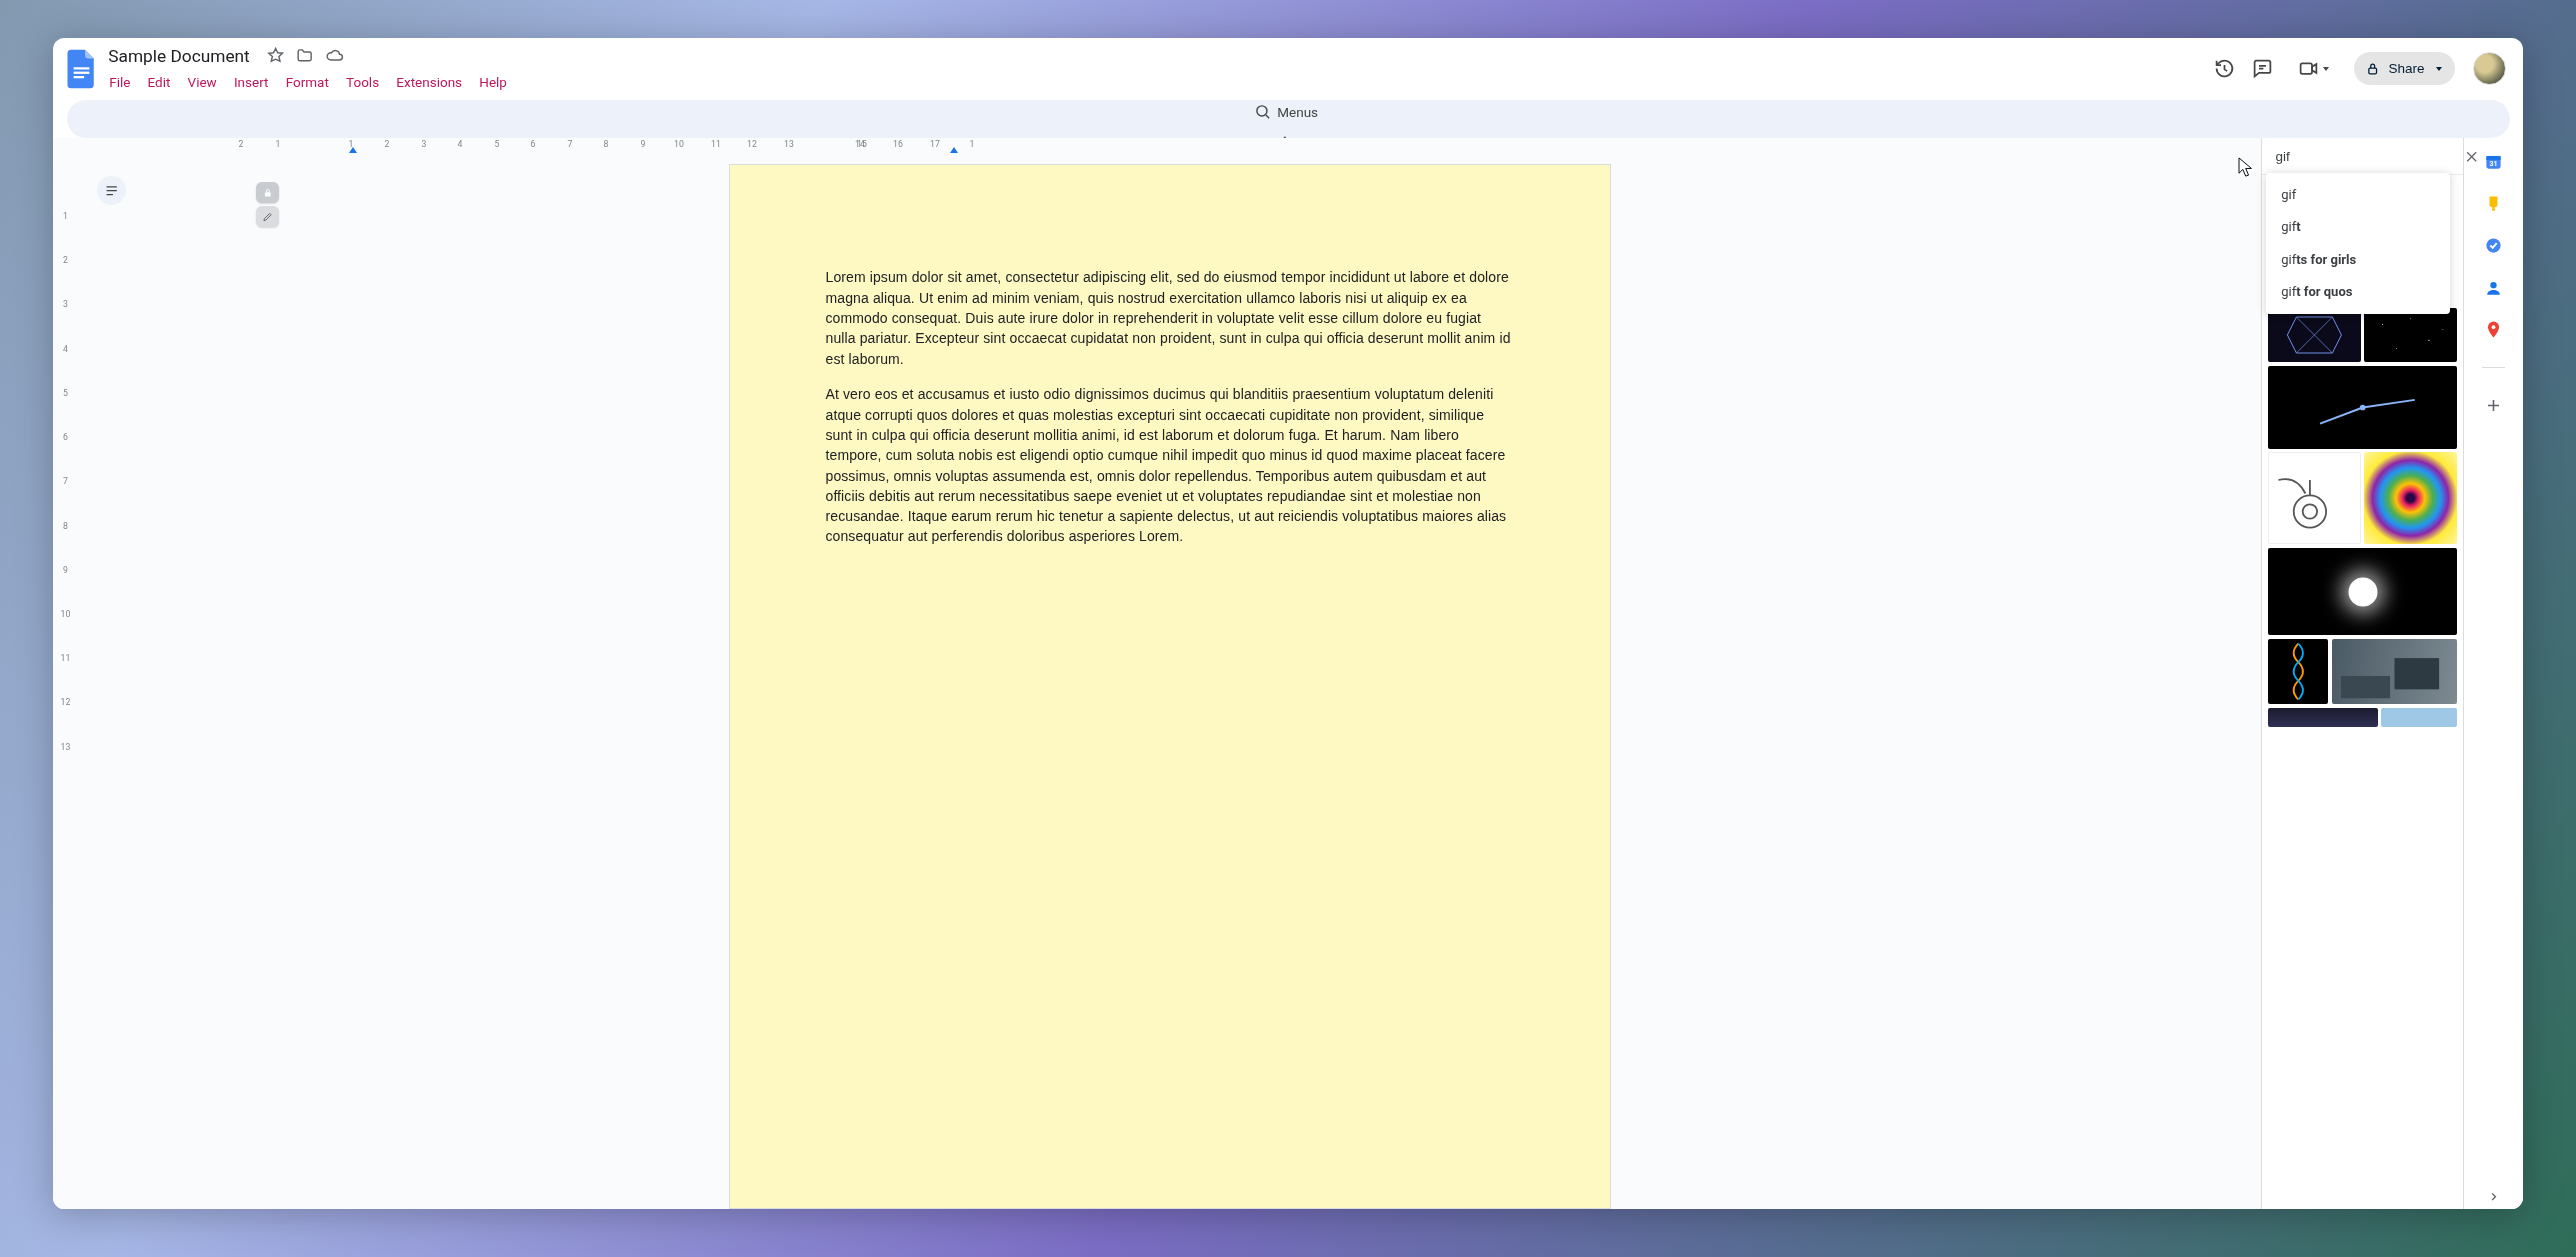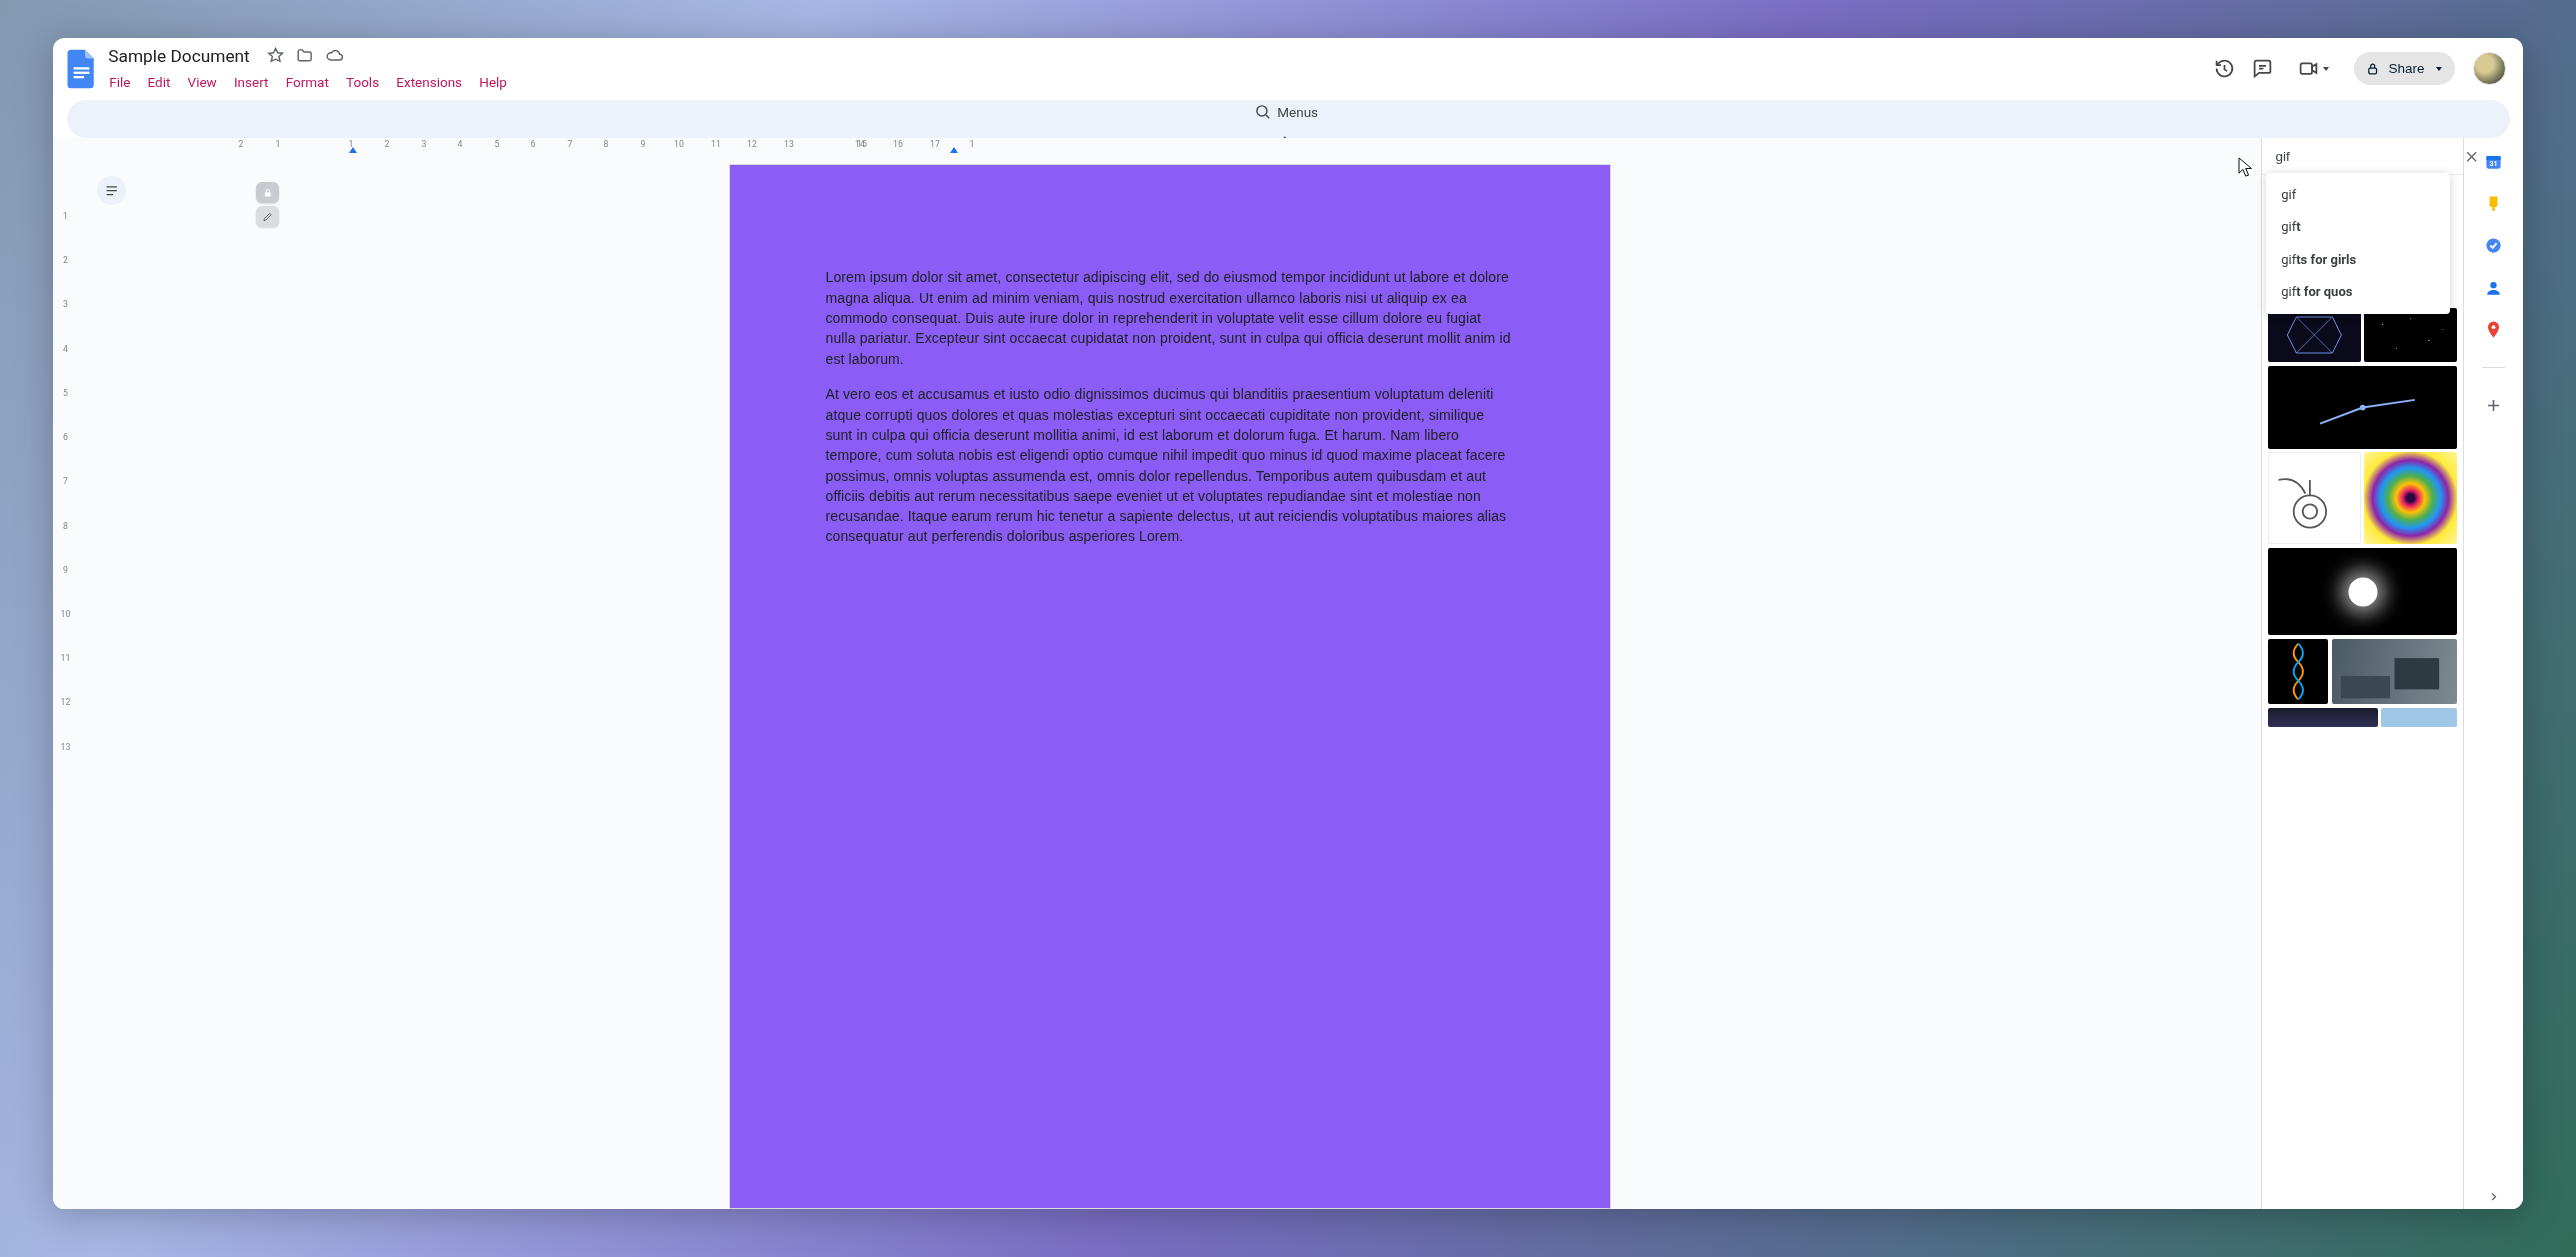--- a/index.html
+++ b/index.html
@@ -65,21 +65,21 @@
   
   .body-row { flex:1; display:flex; overflow:hidden; position:relative; }
   .doc-area { flex:1; display:flex; overflow:hidden; background:#f9fbfd; position:relative;}
   .vruler { width:25px; background:#f9fbfd; position:relative; font-size:8.7px; color:#80868b; }
   .vruler .tick { position:absolute; left:0; width:100%; text-align:center; }
   .doc-scroll { flex:1; display:flex; flex-direction:column; overflow:hidden; }
   .hruler { height:17.3px; position:relative; font-size:8.7px; color:#80868b; margin-left:163px;}
   .hruler .tick { position:absolute; top:1.9px; transform:translateX(-50%);}
   .canvas-wrap { flex:1; display:flex; justify-content:center; overflow:auto; padding-top:9.6px; position:relative;}
   .page {
-    width:882px; min-height:950px; background:#8b5cf6; border:1px solid #dadce0;
+    width:882px; min-height:950px; background:#fef9c3; border:1px solid #dadce0;
     padding:102px 96px; position:relative;
     font-family: Arial, sans-serif;
   }
   .page p { font-size:14px; line-height:1.45; color:#202124; margin-bottom:15.4px; letter-spacing:0.1px; word-spacing:0.1px;}
   .outline-btn, .edit-stub {
     position:absolute; left:19px; width:29px; height:29px; border-radius:14.4px; background:#edf2fa;
     display:flex; align-items:center; justify-content:center; color:#444746; cursor:pointer;
   }
   .outline-btn { top:21px; }
   .margin-marker { position:absolute; left:178px; top:27px; display:flex; flex-direction:column; gap:2.9px; align-items:center;}

